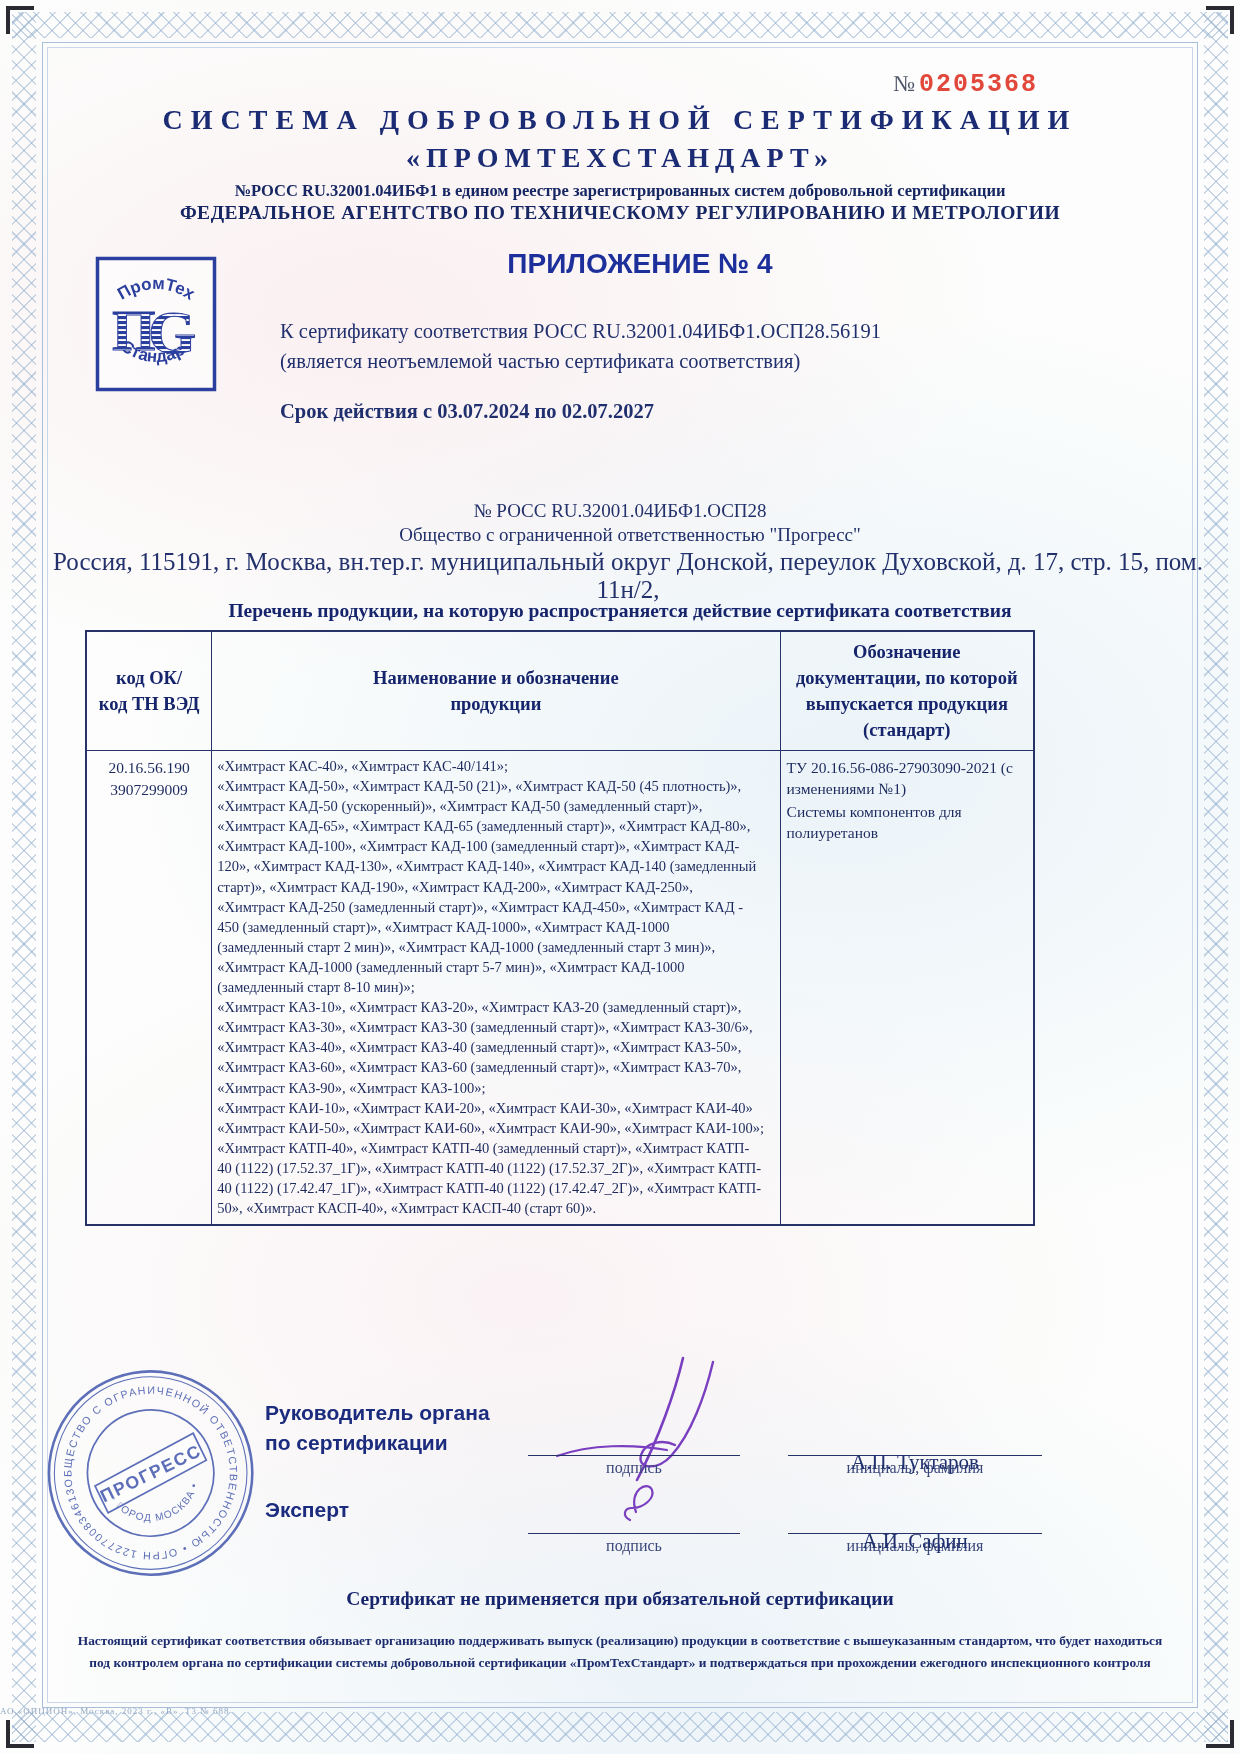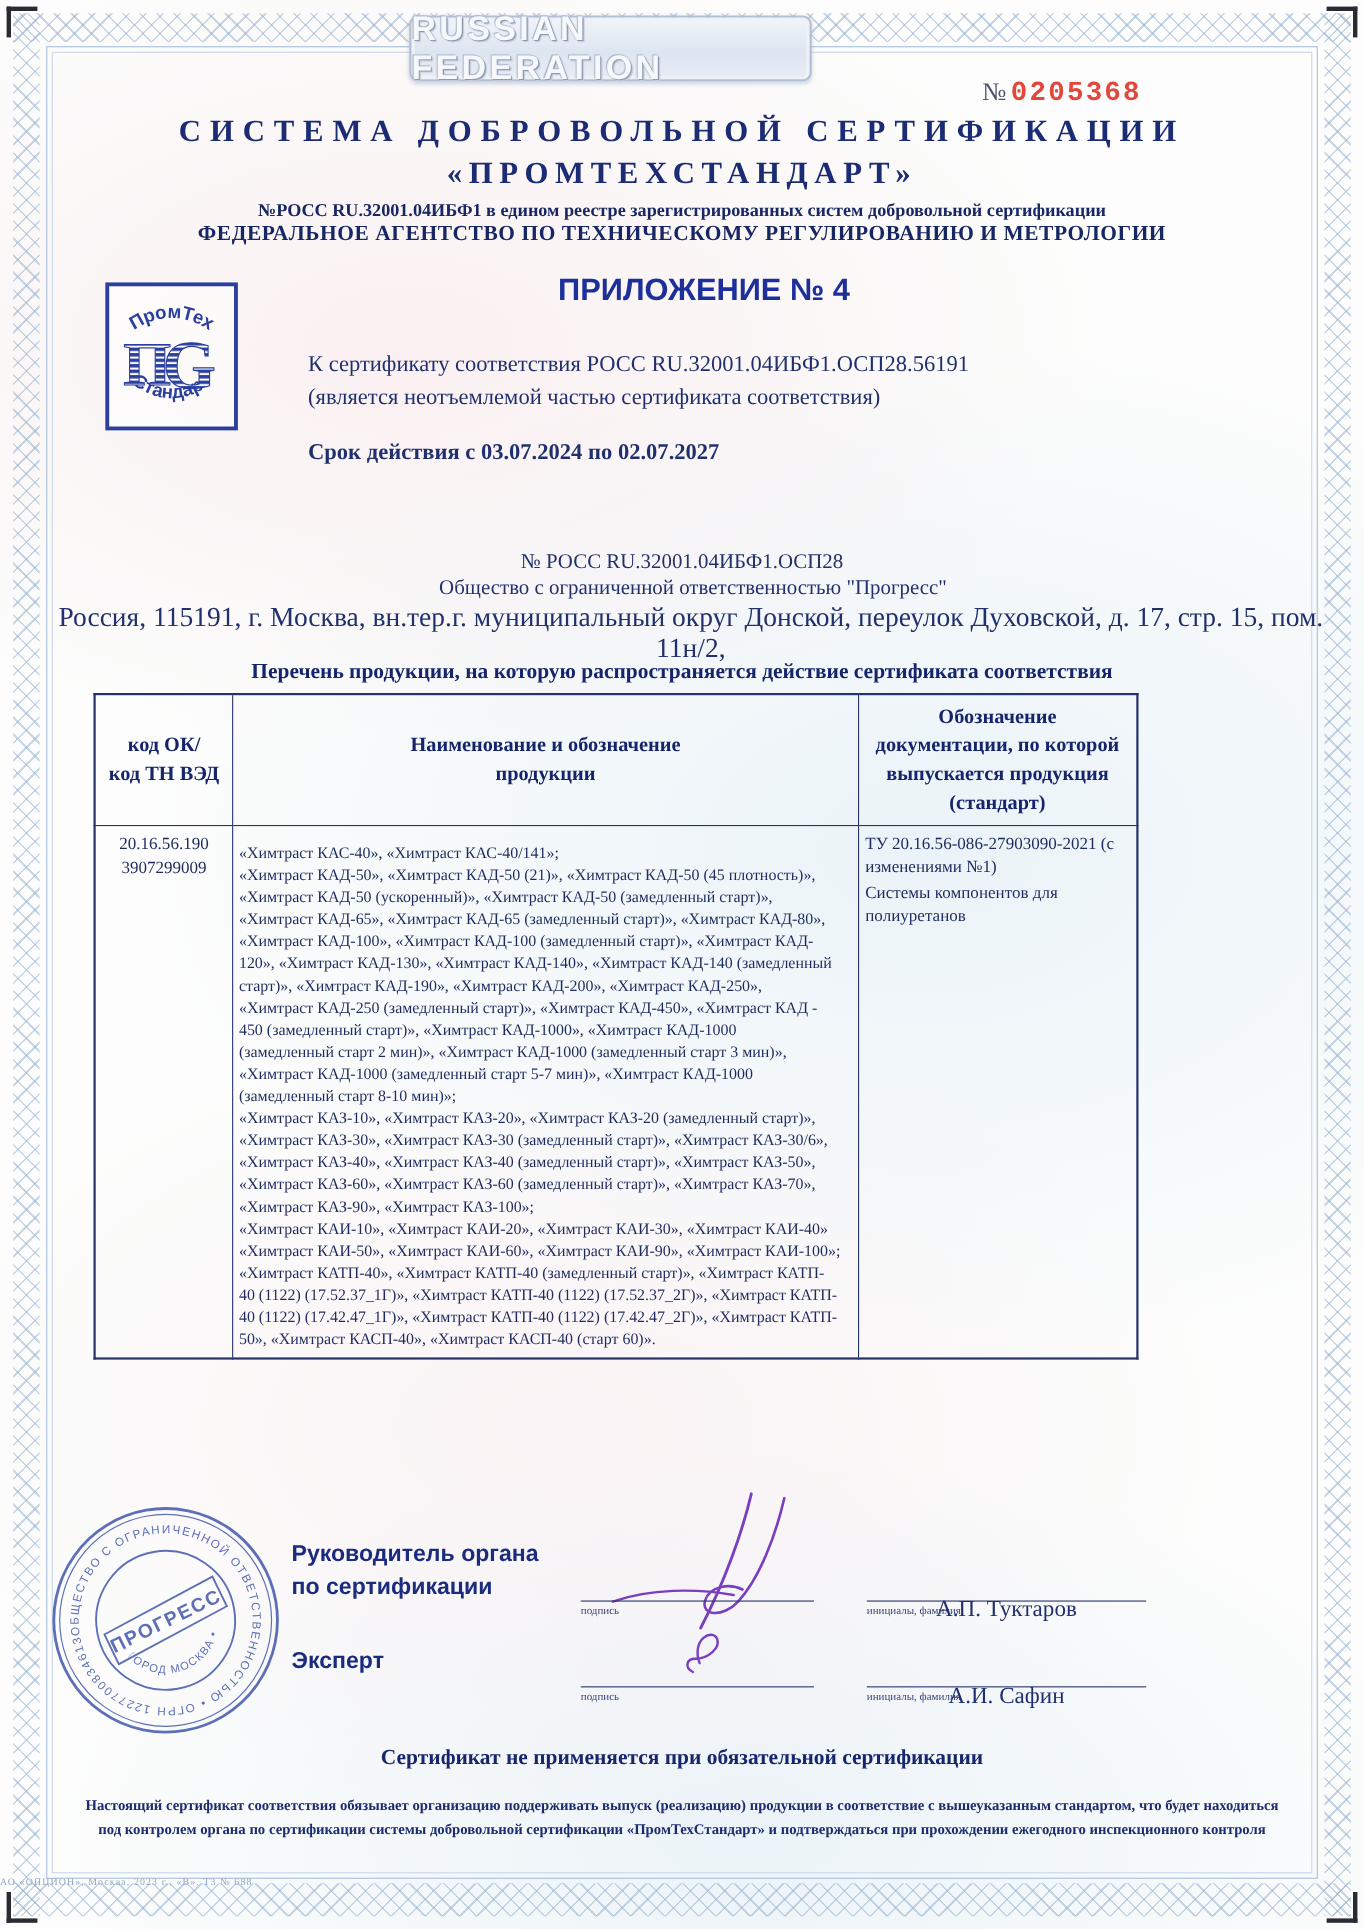--- a/index.html
+++ b/index.html
@@ -71,35 +71,35 @@
     font-size:19.5px;font-weight:bold;color:#15246b;}
 
   .cert-table{position:absolute;left:85px;top:630px;width:950px;border-collapse:collapse;
     border:2px solid #273368;}
   .cert-table td{border:1.5px solid #273368;vertical-align:top;}
   .cert-table .hdr{text-align:center;vertical-align:middle;font-weight:bold;font-size:18.5px;color:#15246b;height:116px;line-height:26px;}
   .col-code{width:124px;}
   .col-name{width:566px;}
   .col-doc{width:256px;}
   .codes-cell{text-align:center;font-size:15.5px;padding-top:6px;line-height:22px;color:#1d2a5e;}
-  .prod-cell{padding:15px 2px 6px 5px;overflow:hidden;}
+  .prod-cell{padding:5px 2px 6px 5px;overflow:hidden;}
   .prod-cell div{font-size:14.5px;line-height:20.1px;white-space:nowrap;color:#1d2a5e;}
   .doc-cell{padding:6px 4px 0 6px;}
   .doc-cell div{font-size:15.5px;line-height:21px;color:#1d2a5e;margin-bottom:2px;}
 
   .role1{position:absolute;left:265px;top:1398px;font-family:"Liberation Sans",sans-serif;
     font-weight:bold;font-size:21px;color:#1b2b7e;line-height:30px;}
   .role2{position:absolute;left:265px;top:1498px;font-family:"Liberation Sans",sans-serif;
     font-weight:bold;font-size:21px;color:#1b2b7e;}
   .sig-line{position:absolute;height:0;border-top:1.5px solid #273368;}
   .sl1{left:528px;top:1455px;width:212px;}
   .sl2{left:788px;top:1455px;width:254px;}
   .sl3{left:528px;top:1533px;width:212px;}
   .sl4{left:788px;top:1533px;width:254px;}
-  .under-label{position:absolute;text-align:left;font-size:10px;color:#3a477b;}
+  .under-label{position:absolute;text-align:center;font-size:16px;color:#3a477b;}
   .ul1{left:528px;top:1459px;width:212px;}
   .ul2{left:788px;top:1459px;width:254px;}
   .ul3{left:528px;top:1537px;width:212px;}
   .ul4{left:788px;top:1537px;width:254px;}
   .sig-name{position:absolute;text-align:center;font-size:21px;color:#20306e;margin-top:26px;}
   .nm1{left:788px;top:1424px;width:254px;}
   .nm2{left:788px;top:1503px;width:254px;}
   .sig-svg{position:absolute;pointer-events:none;}
   .stamp{position:absolute;left:44px;top:1366px;opacity:.85;transform:rotate(-10deg);}
 
@@ -119,23 +119,20 @@
   <div class="band bottom"></div>
   <div class="band left"></div>
   <div class="band right"></div>
   <div class="frameline"></div>
   <div class="frameline inner"></div>
   <div class="corner tl"></div>
   <div class="corner tr"></div>
   <div class="corner bl"></div>
   <div class="corner br"></div>
 
-  <div class="banner">
-    <span>RUSSIAN FEDERATION</span>
-  </div>
 
   <div class="serial">
     <span class="pre">№</span>
     <span class="num">0205368</span>
   </div>
 
   <div class="h-center h1">СИСТЕМА ДОБРОВОЛЬНОЙ СЕРТИФИКАЦИИ</div>
   <div class="h-center h2">«ПРОМТЕХСТАНДАРТ»</div>
   <div class="h-center h3">№РОСС RU.32001.04ИБФ1 в едином реестре зарегистрированных систем добровольной сертификации</div>
   <div class="h-center h4">ФЕДЕРАЛЬНОЕ АГЕНТСТВО ПО ТЕХНИЧЕСКОМУ РЕГУЛИРОВАНИЮ И МЕТРОЛОГИИ</div>

